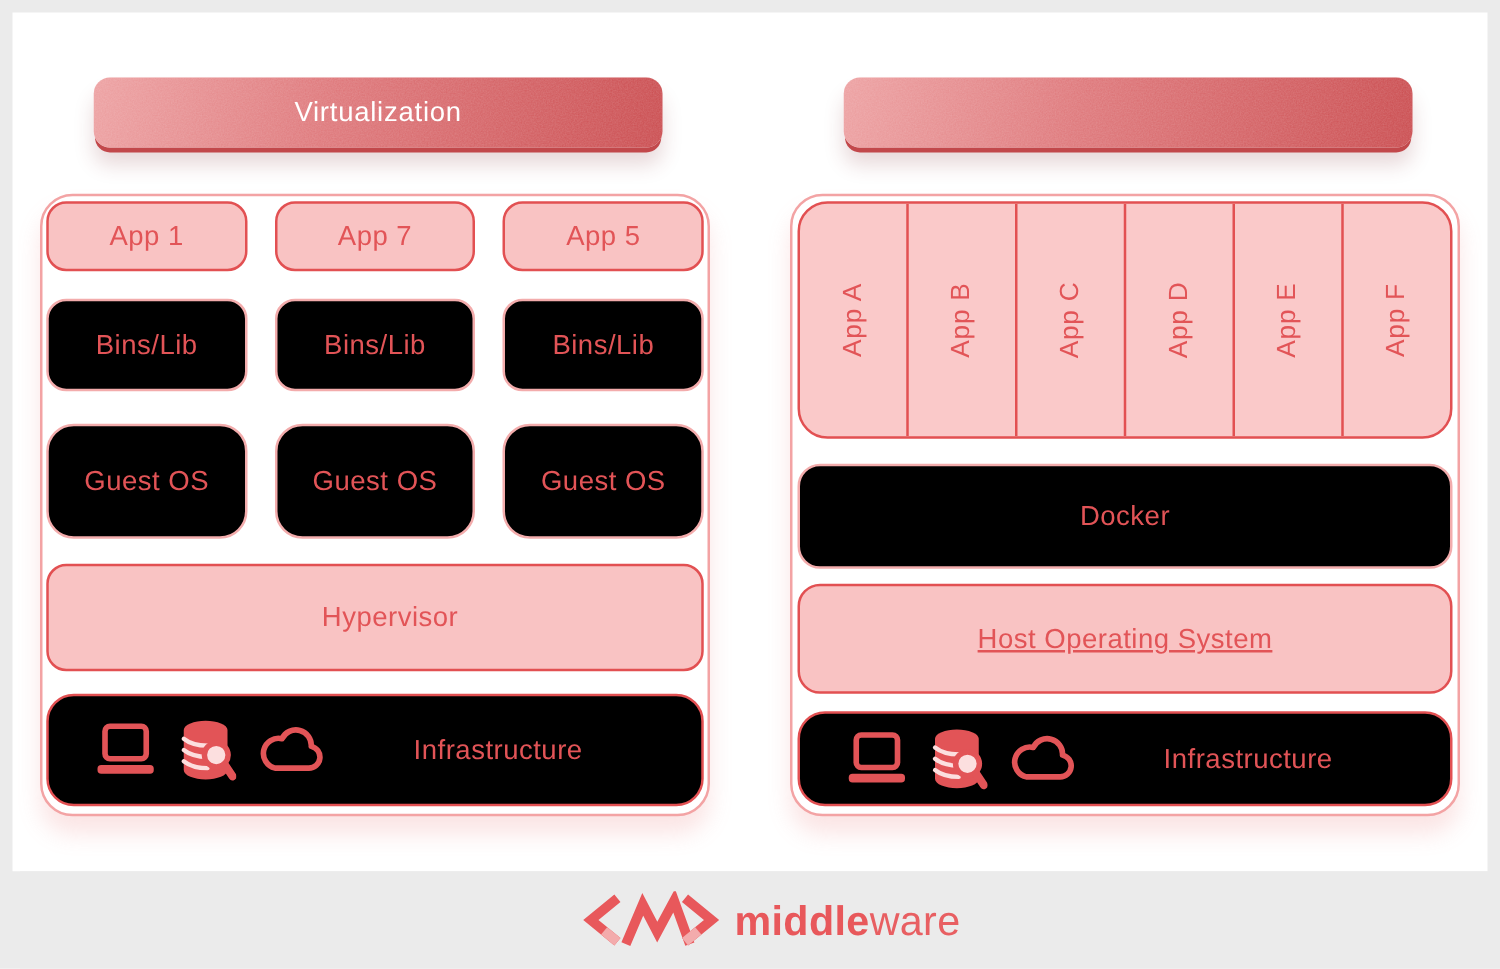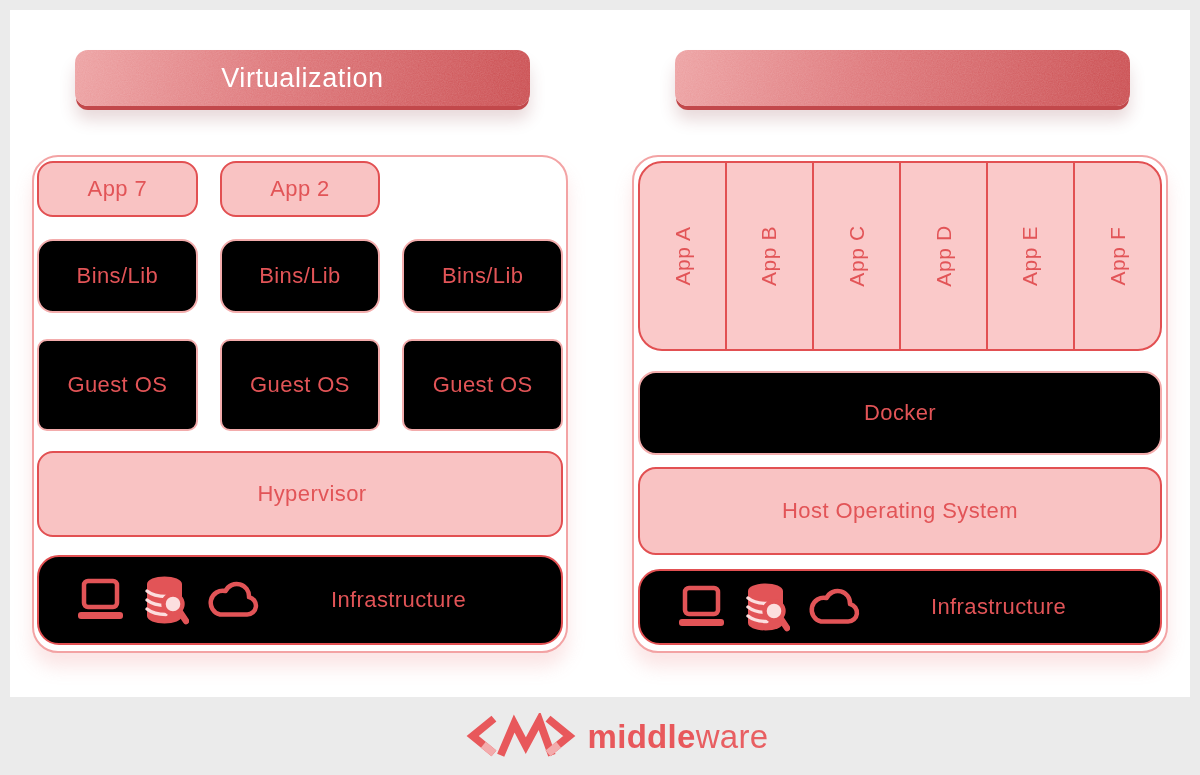--- a/index.html
+++ b/index.html
@@ -9,24 +9,24 @@
     font-family:"Liberation Sans", sans-serif;
     -webkit-font-smoothing:antialiased;
   }
   .stage{position:relative;width:1200px;height:775px;overflow:hidden;}
   .card{
     position:absolute;left:10px;top:10px;width:1180px;height:687px;
     background:#ffffff;
   }
   
   .banner{
-    position:absolute;top:50px;width:455px;height:56px;
+    position:absolute;top:62px;width:455px;height:56px;
     border-radius:13px;overflow:hidden;
     display:flex;align-items:center;justify-content:center;
-    color:#ffffff;font-size:27px;letter-spacing:.6px;
+    color:#ffffff;font-size:22px;letter-spacing:.6px;
     background:linear-gradient(100deg,#eda0a1 0%,#de7679 42%,#ca4b4e 100%);
     box-shadow:0 5px 0 -1px #c2484b, 0 14px 16px rgba(130,45,48,.18);
   }
   .banner.left{left:75px}
   .banner.right{left:675px}
   .banner .noise{position:absolute;left:0;top:0;width:100%;height:100%;opacity:.33;pointer-events:none;}
   .banner span{position:relative;z-index:2;}
   
   .panel{
     position:absolute;top:155px;width:536px;height:498px;
@@ -43,36 +43,36 @@
     font-size:22px;color:#e25457;letter-spacing:.4px;
     border-radius:16px;
   }
   .box.dark{background:#f9c3c3;border:2px solid #e25052;}
   .box.light{background:#000000;border:2px solid #f3acac;}
   .box.light.redline{border:2px solid #e25052;}
   .grid3{display:grid;grid-template-columns:1fr 1fr 1fr;gap:22px;}
   .r-apps{height:56px;margin-bottom:22px;}
   .r-bins{height:74px;margin-bottom:26px;}
   .r-guest{height:92px;margin-bottom:20px;}
-  .r-guest .box{border-radius:10px;}
+  .r-guest .box{border-radius:22px;}
   .r-hyper{height:86px;margin-bottom:18px;padding-left:24px;}
   .r-infra{flex:1;border-radius:22px;justify-content:flex-end;padding:0 26px 0 36px;}
   .icons{display:flex;align-items:center;gap:17px;}
   .infra-label{flex:1;text-align:center;}
   
   .appblock{
     height:190px;margin:0 1px 16px;
     background:#fac9c9;border:2px solid #e25052;border-radius:24px;
     display:flex;overflow:hidden;box-sizing:border-box;
   }
   .appcol{flex:1;display:flex;align-items:center;justify-content:center;border-right:2px solid #e25052;}
   .appcol:last-child{border-right:none;}
   .appcol span{transform:rotate(-90deg);white-space:nowrap;font-size:21px;color:#e25457;letter-spacing:.6px;}
   .r-docker{height:84px;margin:4px 1px 12px;border-radius:18px;}
-  .r-host{height:88px;margin:0 1px 14px;border-radius:18px;}
+  .r-host{height:88px;margin:0 1px 14px;border-radius:18px;text-decoration:underline;}
   .panel.right .r-infra{margin:0 1px;}
   
   .footer{
     position:absolute;left:16px;top:697px;width:1200px;height:78px;
     background:#ebebeb;
     display:flex;align-items:center;justify-content:center;gap:12px;
   }
   .brand{font-size:33px;color:#e8585b;letter-spacing:.3px;line-height:1;}
   .brand .b{font-weight:bold;}
   .brand .w{font-weight:normal;opacity:.95;}
@@ -101,24 +101,27 @@
   </div>
   <div class="banner right">
     <svg class="noise">
         <rect width="100%" height="100%" filter="url(#grain)"></rect>
       </svg>
   </div>
 
   <div class="panel left">
     <div class="grid3 r-apps">
       <div class="box dark">
+          <span>App 1</span>
+        </div>
+      <div class="box dark">
           <span>App 7</span>
         </div>
       <div class="box dark">
-          <span>App 2</span>
+          <span>App 5</span>
         </div>
     </div>
     <div class="grid3 r-bins">
       <div class="box light">
           <span>Bins/Lib</span>
         </div>
       <div class="box light">
           <span>Bins/Lib</span>
         </div>
       <div class="box light">

